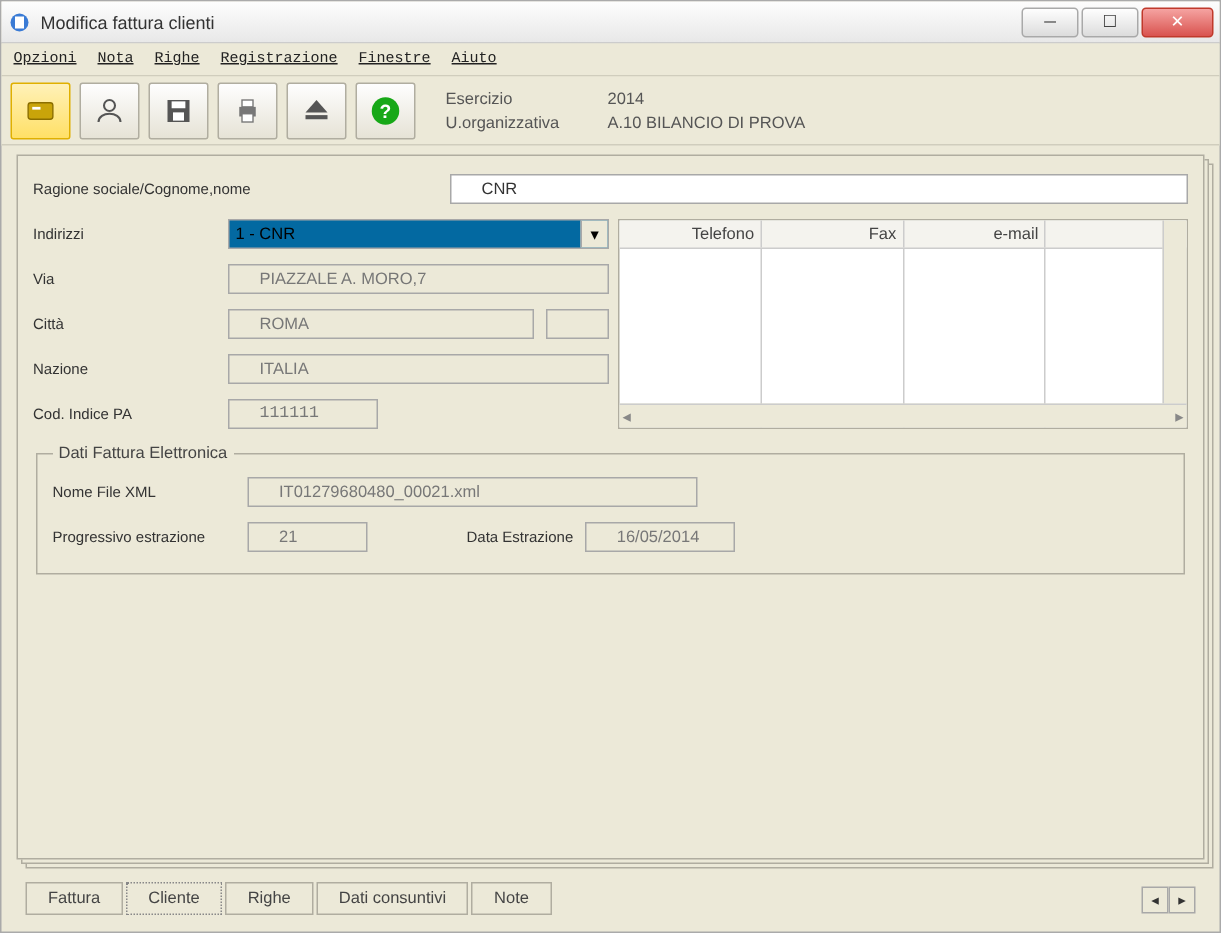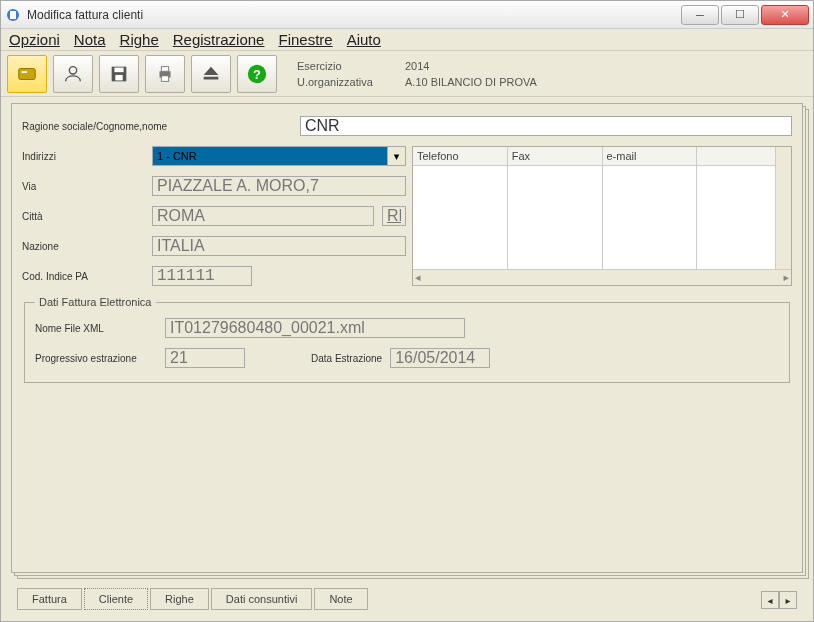--- a/index.html
+++ b/index.html
@@ -50,21 +50,21 @@
   .win-btn.close { background: linear-gradient(#f5a3a1,#d9534f); color:#fff; width:48px; border-color:#c0392b;}
   .menubar {
     height: 22px;
     background:#ece9d8;
     display:flex;
     align-items:center;
     padding: 0 8px;
     gap: 14px;
     border-bottom:1px solid #d0cdbd;
   }
-  .menubar span { cursor:pointer; color:#222; font-size:15px; }
+  .menubar span { cursor:pointer; color:#222; font-size:10px;font-family:Liberation Mono, monospace; }
   .menubar span u { text-decoration: underline; }
   .toolbar {
     height: 46px;
     background:#ece9d8;
     display:flex;
     align-items:center;
     padding: 0 6px;
     gap:6px;
     border-bottom:1px solid #d0cdbd;
   }
@@ -99,40 +99,40 @@
     box-shadow:
       3px 3px 0 -1px #ece9d8, 3px 3px 0 #b0ada0,
       6px 6px 0 -1px #ece9d8, 6px 6px 0 #b0ada0;
   }
   .row { display:flex; align-items:center; margin-bottom:10px; gap:8px; }
   .lbl { width: 122px; color:#333; font-size:10px; }
   .field {
     height:20px;
     border:1px solid #a8a8a8;
     background:#fff;
-    padding:2px 4px;
-    font-size:16px;
+    padding:2px 20px;
+    font-size:11px;
     color:#333;
   }
   .field.dim { background:#ece9d8; color:#777; }
   .grid-zone { display:flex; gap:6px; align-items:flex-start; margin-bottom:10px; }
   .left-col { width: 384px; }
   .left-col .row { margin-bottom:10px; }
   .contact-grid {
     flex:1;
     border:1px solid #b0ada0;
     height:140px;
     background:#fff;
     display:flex;
     flex-direction:column;
     position:relative;
   }
   .cg-head { display:flex; border-bottom:1px solid #ccc; background:#f4f3ee; }
   .cg-head div {
-    flex:1; text-align:left; font-size:11px; padding:3px 4px;
+    flex:1; text-align:right; font-size:11px; padding:3px 4px;
     border-right:1px solid #ccc; color:#444;
   }
   .cg-head div:last-child { border-right:none; }
   .cg-body { flex:1; display:flex; }
   .cg-body div { flex:1; border-right:1px solid #ccc; }
   .cg-body div:last-child { border-right:none; }
   .cg-scroll-v { width:16px; background:#ece9d8; border-left:1px solid #ccc; position:absolute; right:0; top:0; bottom:16px; }
   .cg-scroll-h { height:16px; background:#ece9d8; border-top:1px solid #ccc; position:absolute; left:0; right:0; bottom:0; display:flex; justify-content:space-between; padding:0 2px; align-items:center; color:#888;}
   .dropdown {
     display:flex;align-items:center;

